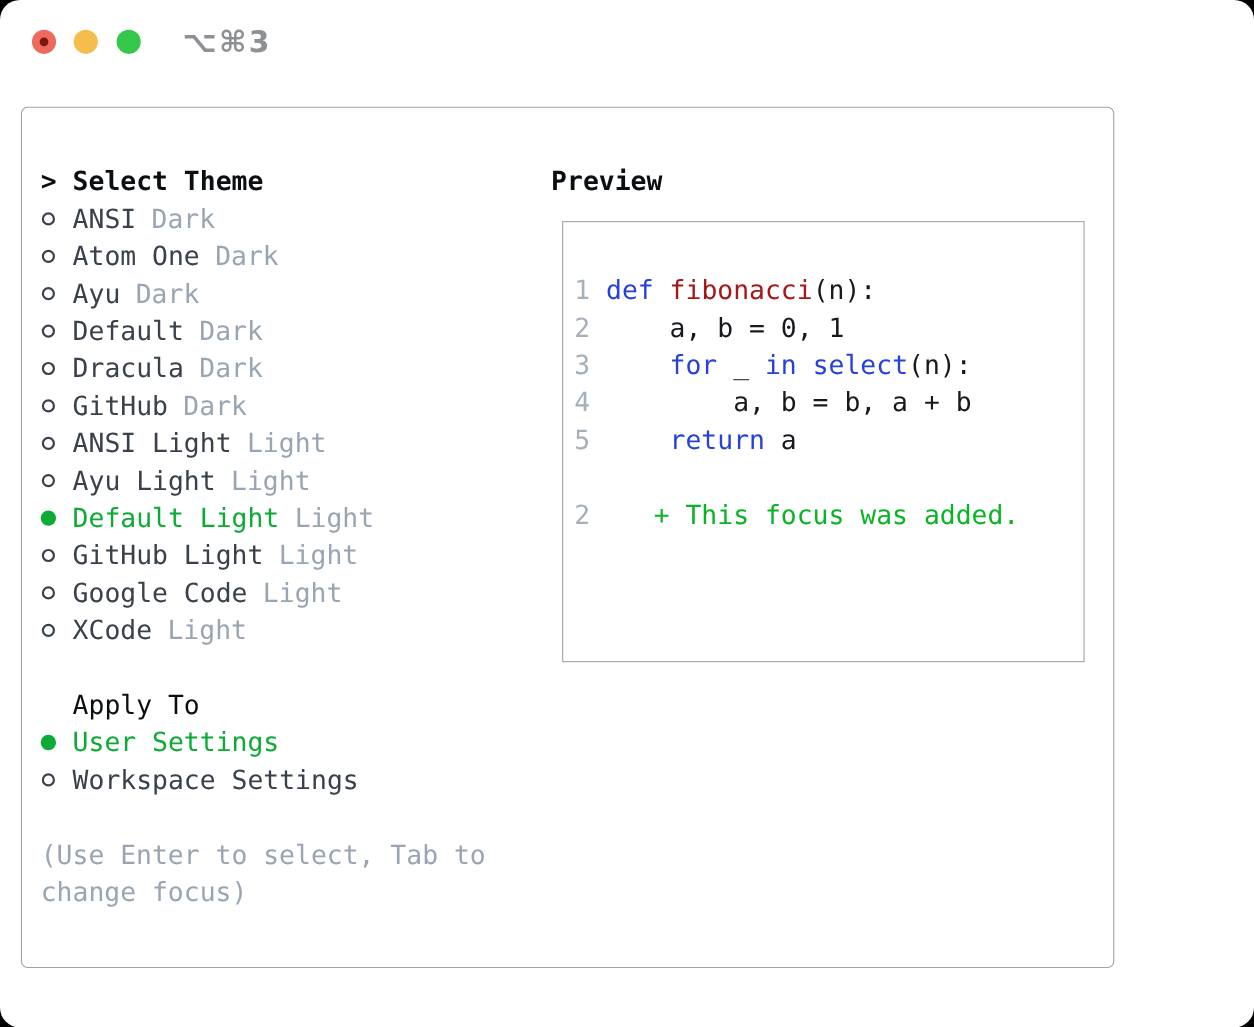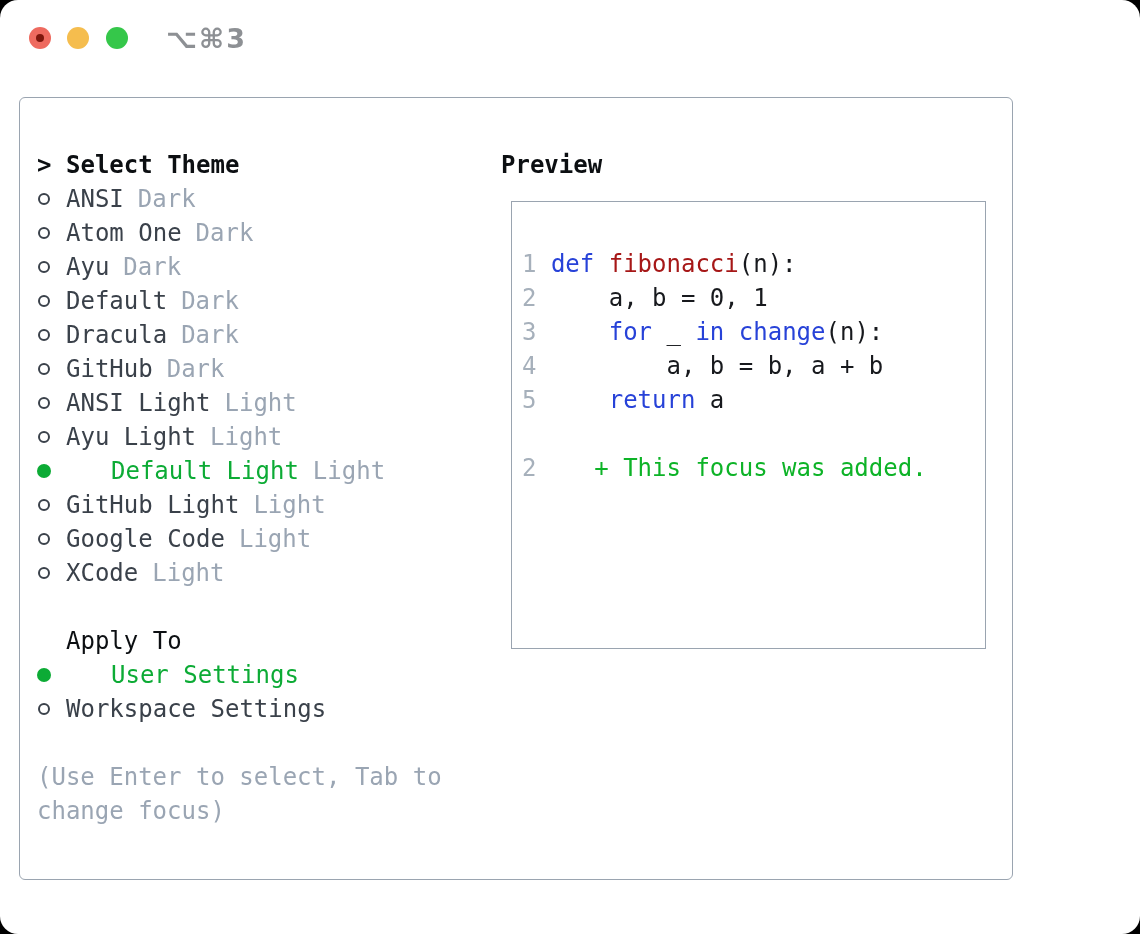--- a/index.html
+++ b/index.html
@@ -40,30 +40,30 @@
   }
   .prompt{font-size:24px;font-weight:bold;color:var(--heading_text);}
   .circle{
     width:12px;height:12px;border-radius:50%;
     border:2px solid var(--item_text);box-sizing:border-box;margin-left:1px;
   }
   .circle.sel{border:none;width:14px;height:14px;background:var(--selected_green);margin-left:0;}
   .heading{font-size:24px;font-weight:bold;color:var(--heading_text);}
   .subheading{font-size:24px;color:var(--heading_text);}
   .iname{font-size:24px;color:var(--item_text);}
-  .iname.sel{color:var(--selected_green);margin-left:45px;}
+  .iname.sel{color:var(--selected_green);}
   .suffix{font-size:24px;color:var(--muted_text);margin-left:14px;}
   .hint{height:34px;line-height:34px;font-size:24px;color:var(--muted_text);white-space:pre;}
   
   .right-head{
     position:absolute;left:481px;top:50px;height:34px;line-height:34px;
     font-size:24px;font-weight:bold;color:var(--heading_text);
   }
   .preview-box{
-    position:absolute;left:491px;top:103px;width:475px;height:448px;
+    position:absolute;left:491px;top:103px;width:475px;height:401px;
     border:1.5px solid var(--border);box-sizing:border-box;
     padding:45px 6px 0 10px;overflow:hidden;
   }
   .cline{height:34px;line-height:34px;font-size:24px;white-space:pre;}
   .lnum{color:var(--line_number);}
   .seg.fg{color:var(--code_fg);}
   .seg.kw{color:var(--keyword_blue);}
   .seg.fn{color:var(--function_red);}
   .seg.ctx{color:var(--context_gray);}
   .seg.del{color:var(--deleted_red);}
@@ -120,21 +120,21 @@
 
       <div class="hint">(Use Enter to select, Tab to</div>
       <div class="hint">change focus)</div>
     </div>
 
     <div class="right-head">Preview</div>
 
     <div class="preview-box" id="code-block">
         <div class="cline"><span class="lnum">1</span><span class="seg fg"> </span><span class="seg kw">def</span><span class="seg fg"> </span><span class="seg fn">fibonacci</span><span class="seg fg">(n):</span></div>
         <div class="cline"><span class="lnum">2</span><span class="seg fg">     a, b = 0, 1</span></div>
-        <div class="cline"><span class="lnum">3</span><span class="seg fg">     </span><span class="seg kw">for</span><span class="seg fg"> _ </span><span class="seg kw">in</span><span class="seg fg"> </span><span class="seg kw">change</span><span class="seg fg">(n):</span></div>
+        <div class="cline"><span class="lnum">3</span><span class="seg fg">     </span><span class="seg kw">for</span><span class="seg fg"> _ </span><span class="seg kw">in</span><span class="seg fg"> </span><span class="seg kw">select</span><span class="seg fg">(n):</span></div>
         <div class="cline"><span class="lnum">4</span><span class="seg fg">         a, b = b, a + b</span></div>
         <div class="cline"><span class="lnum">5</span><span class="seg fg">     </span><span class="seg kw">return</span><span class="seg fg"> a</span></div>
         <div class="cline"><span class="lnum"></span></div>
         <div class="cline"><span class="lnum">2</span><span class="seg fg">    </span><span class="seg add">+ This focus was added.</span></div>
       </div>
 
   </div>
 </div>
 
 </body></html>

